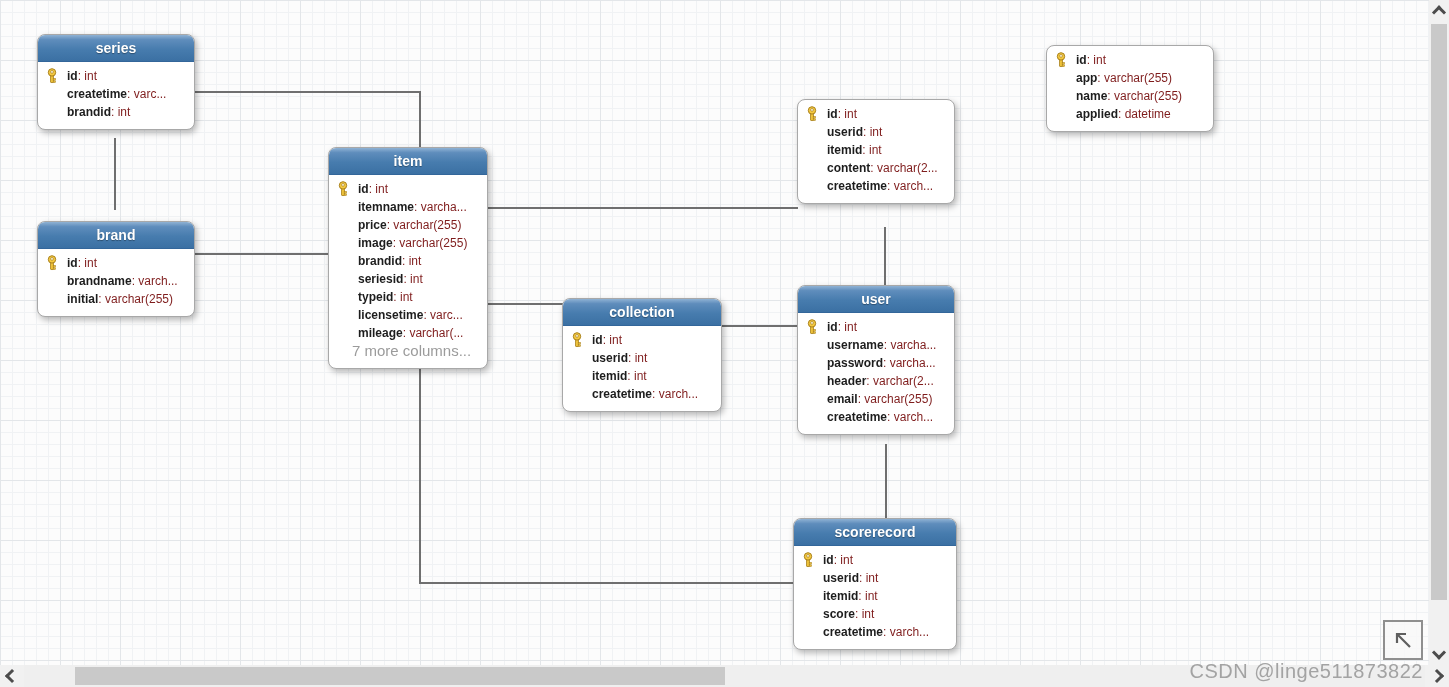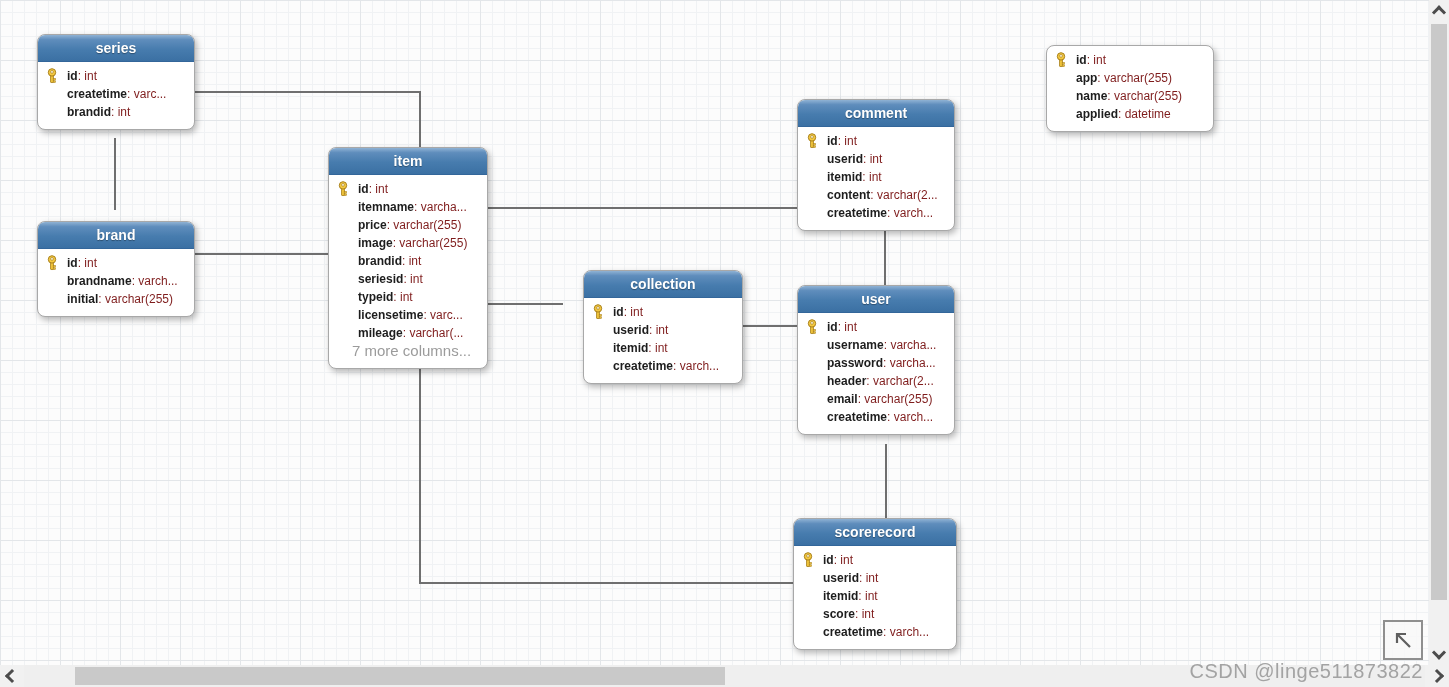--- a/index.html
+++ b/index.html
@@ -192,21 +192,21 @@
             <span class="col-type">varc...</span>
           </div>
           <div class="col-row">
             <span class="key-cell"></span>
             <span class="col-name">mileage</span>
             <span class="col-type">varchar(...</span>
           </div>
           <div class="more-row">7 more columns...</div>
         </div>
       </div>
-      <div class="entity" style="left: 562px; top: 270px; width: 158px; margin-left: 21px;">
+      <div class="entity" style="left: 562px; top: 298px; width: 158px;">
         <div class="entity-header">collection</div>
         <div class="entity-body">
           <div class="col-row">
             <span class="key-cell">
               <svg width="12" height="16" viewBox="0 0 12 16">
                 <rect x="4.6" y="7" width="2.8" height="7.5" rx="0.5" fill="#f5c93f" stroke="#a8801c" stroke-width="0.9"></rect>
                 <rect x="7.2" y="10.6" width="2.2" height="1.5" fill="#f5c93f" stroke="#a8801c" stroke-width="0.6"></rect>
                 <rect x="7.2" y="12.9" width="2.2" height="1.5" fill="#f5c93f" stroke="#a8801c" stroke-width="0.6"></rect>
                 <circle cx="6" cy="4.4" r="3.7" fill="#f5c93f" stroke="#a8801c" stroke-width="1"></circle>
                 <circle cx="6" cy="3.9" r="1.4" fill="#fffbe8" stroke="#a8801c" stroke-width="0.7"></circle>
@@ -226,21 +226,20 @@
             <span class="col-type">int</span>
           </div>
           <div class="col-row">
             <span class="key-cell"></span>
             <span class="col-name">createtime</span>
             <span class="col-type">varch...</span>
           </div>
         </div>
       </div>
       <div class="entity" style="left: 797px; top: 99px; width: 156px;">
-        <div class="entity-header">comment</div>
         <div class="entity-body">
           <div class="col-row">
             <span class="key-cell">
               <svg width="12" height="16" viewBox="0 0 12 16">
                 <rect x="4.6" y="7" width="2.8" height="7.5" rx="0.5" fill="#f5c93f" stroke="#a8801c" stroke-width="0.9"></rect>
                 <rect x="7.2" y="10.6" width="2.2" height="1.5" fill="#f5c93f" stroke="#a8801c" stroke-width="0.6"></rect>
                 <rect x="7.2" y="12.9" width="2.2" height="1.5" fill="#f5c93f" stroke="#a8801c" stroke-width="0.6"></rect>
                 <circle cx="6" cy="4.4" r="3.7" fill="#f5c93f" stroke="#a8801c" stroke-width="1"></circle>
                 <circle cx="6" cy="3.9" r="1.4" fill="#fffbe8" stroke="#a8801c" stroke-width="0.7"></circle>
               </svg>

